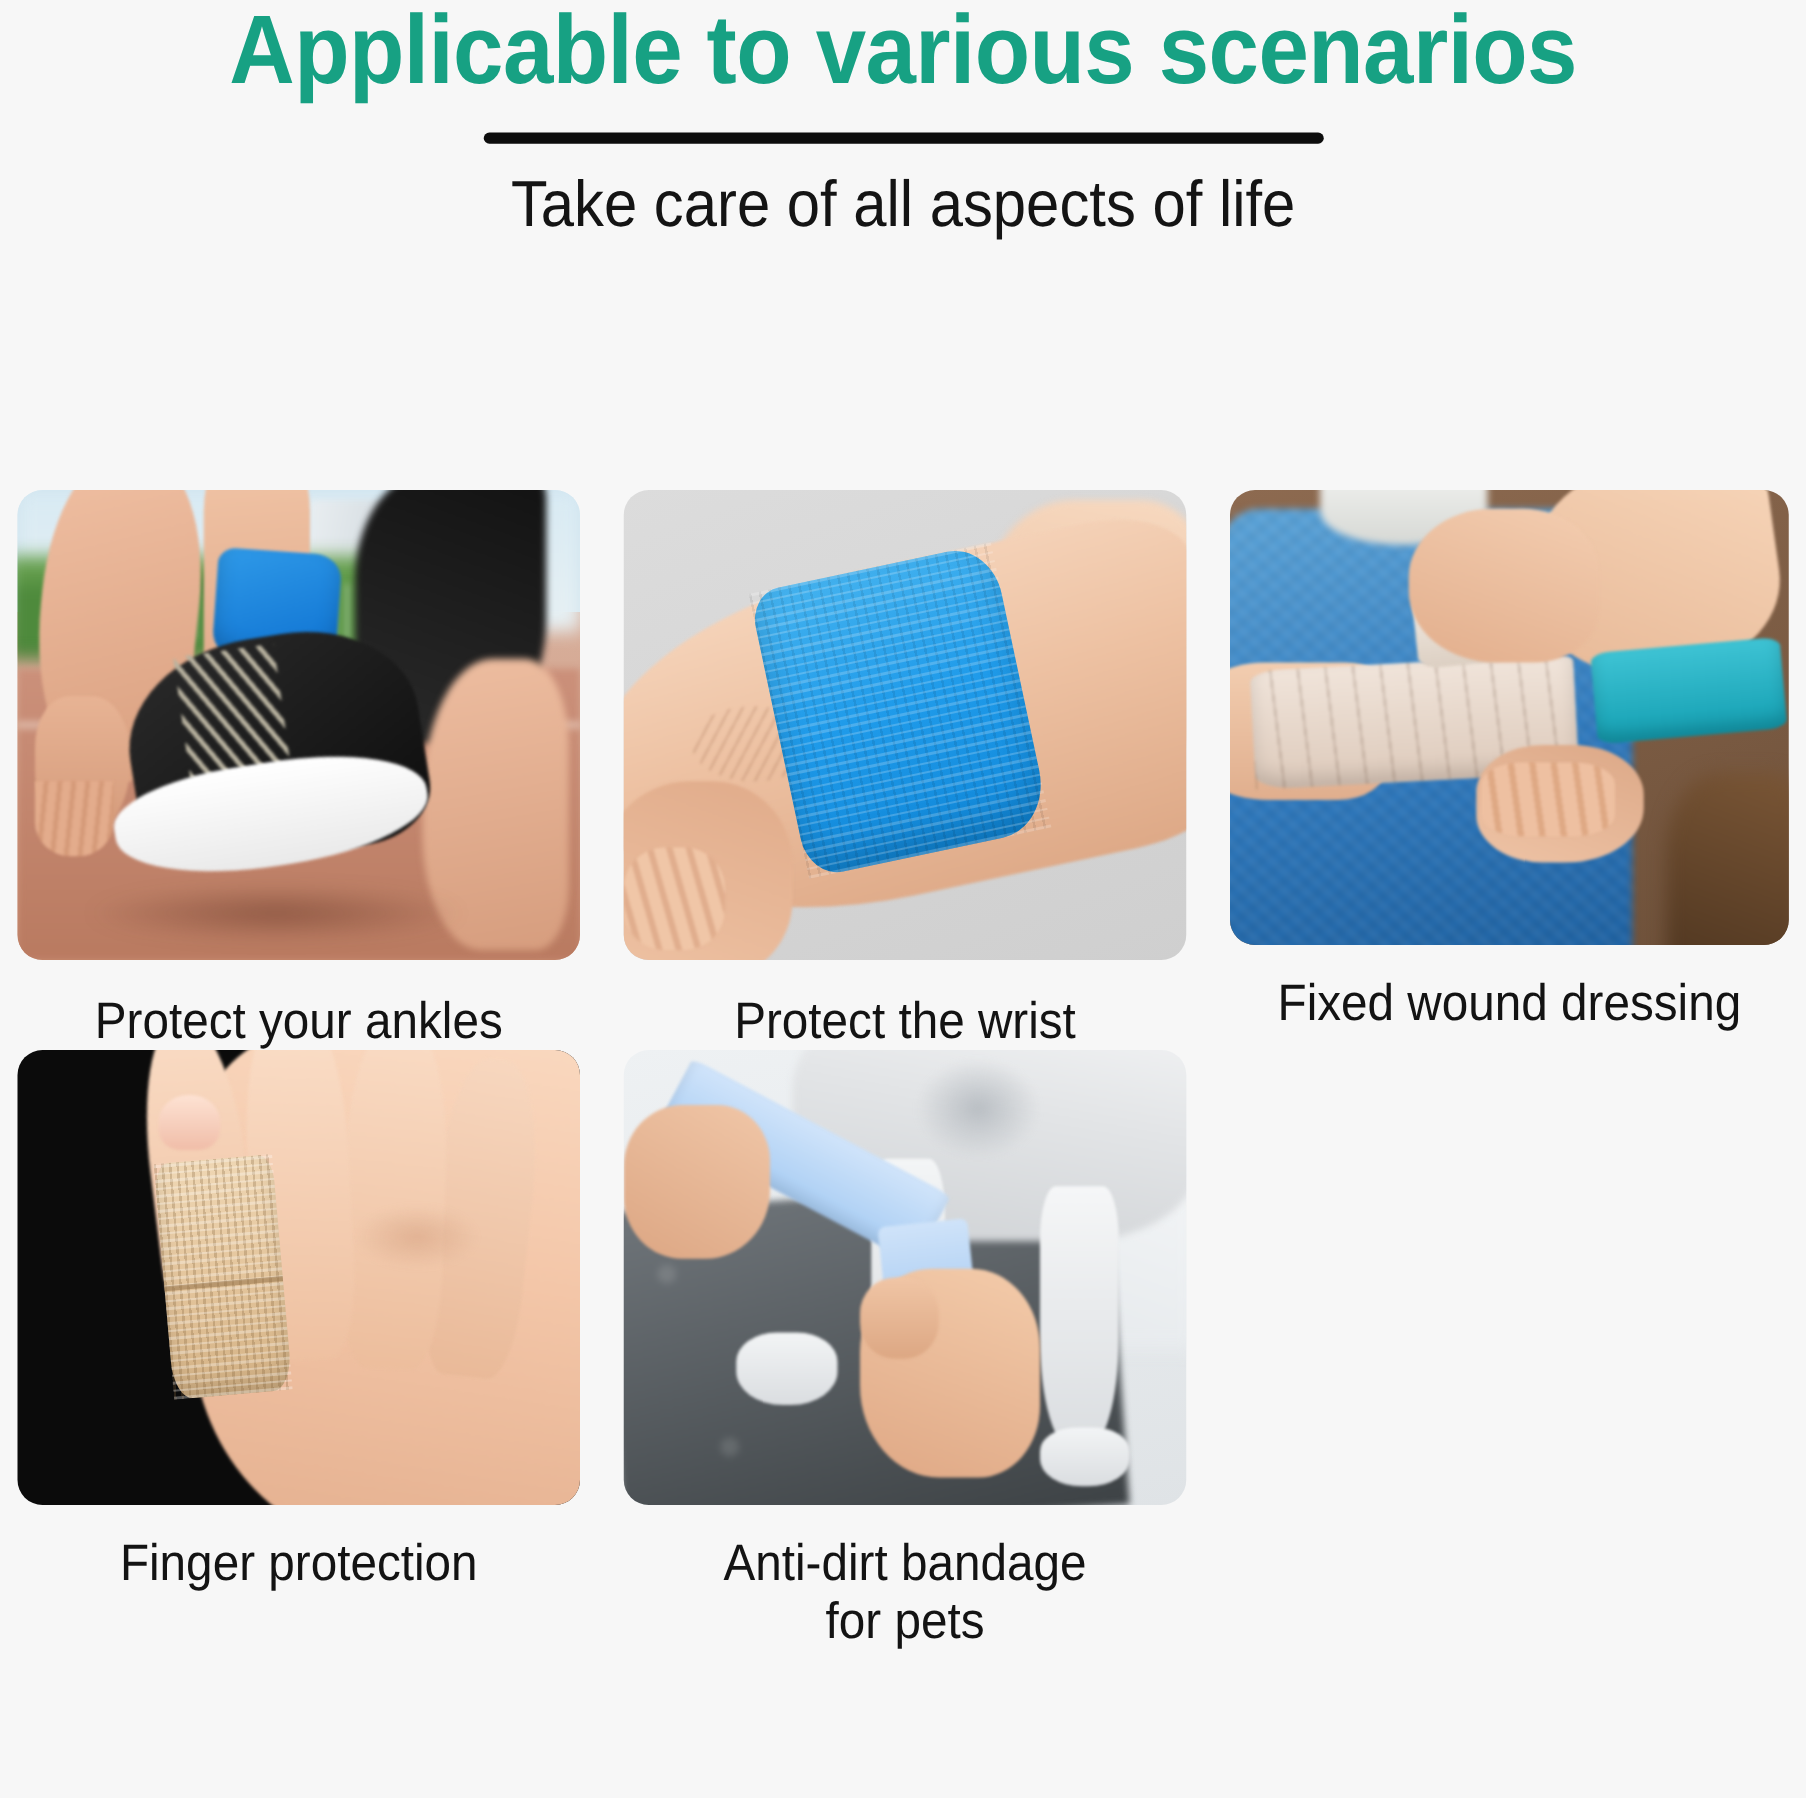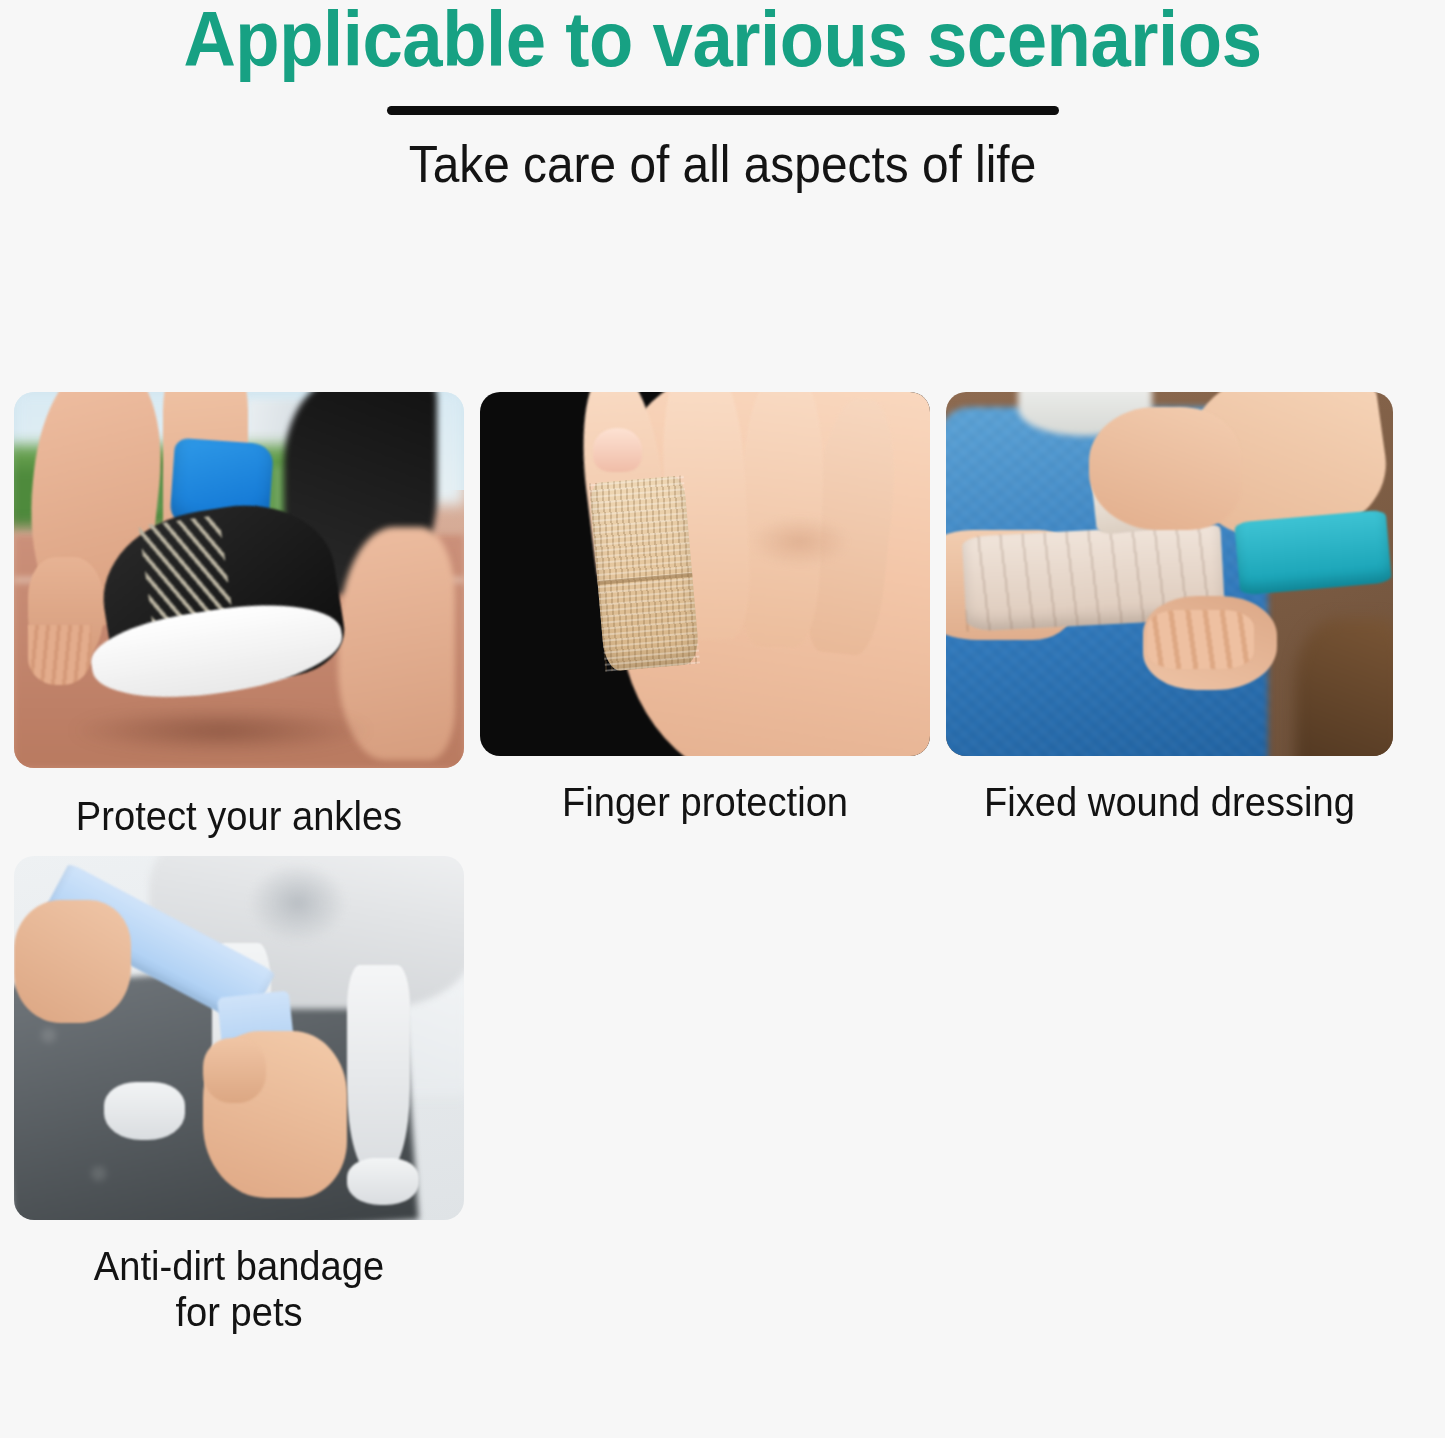--- a/index.html
+++ b/index.html
@@ -55,21 +55,20 @@
   
   .scenario-grid {
     position: absolute;
     top: 392px;
     left: 14px;
     width: 1418px;
     display: grid;
     grid-template-columns: 450px 450px 447px;
     column-gap: 35px;
     row-gap: 0px;
-    gap: 16px;
   }
   .scenario-cell {
     width: 100%;
   }
   .thumb {
     width: 100%;
     height: 376px;
     border-radius: 20px;
     overflow: hidden;
     position: relative;
@@ -362,58 +361,71 @@
       <div class="layer shin blur1"></div>
       <div class="layer bandage blur1"></div>
       <div class="layer shoe blur1"></div>
       <div class="layer laces blur1"></div>
       <div class="layer sole blur1"></div>
       <div class="layer shadow blur3"></div>
     </div>
     <div class="caption">Protect your ankles</div>
   </div>
 
-
+  <div class="scenario-cell">
+    <div class="thumb p2">
+      <div class="layer upper blur2"></div>
+      <div class="layer forearm blur1"></div>
+      <div class="layer crease blur1"></div>
+      <div class="layer wrap">
+        <div class="layer weave"></div>
+      </div>
+      <div class="layer fist blur1"></div>
+      <div class="layer knuck blur1"></div>
+    </div>
+    <div class="caption">Protect the wrist</div>
+  </div>
+
+
+  <div class="scenario-cell row2">
+    <div class="thumb p4">
+      <div class="layer hair blur3"></div>
+      <div class="layer gown blur2">
+        <div class="layer gowntex"></div>
+      </div>
+      <div class="layer collar blur2"></div>
+      <div class="layer armR blur1"></div>
+      <div class="layer armL blur1"></div>
+      <div class="layer cast blur1">
+        <div class="layer castwrap"></div>
+      </div>
+      <div class="layer roll blur1"></div>
+      <div class="layer splint blur1"></div>
+      <div class="layer handTop blur1"></div>
+      <div class="layer handBot blur1"></div>
+      <div class="layer fing2 blur1"></div>
+    </div>
+    <div class="caption">Fixed wound dressing</div>
+  </div>
 
   <div class="scenario-cell row2">
     <div class="thumb p5">
       <div class="layer palm blur1"></div>
       <div class="layer f4 blur1"></div>
       <div class="layer f3 blur1"></div>
       <div class="layer f2 blur1"></div>
       <div class="layer f1 blur1"></div>
       <div class="layer nail blur1"></div>
       <div class="layer knuck blur2"></div>
       <div class="layer bwrap">
         <div class="layer bweave"></div>
         <div class="layer bseam"></div>
       </div>
     </div>
     <div class="caption">Finger protection</div>
-  </div>
-
-  <div class="scenario-cell row2">
-    <div class="thumb p4">
-      <div class="layer hair blur3"></div>
-      <div class="layer gown blur2">
-        <div class="layer gowntex"></div>
-      </div>
-      <div class="layer collar blur2"></div>
-      <div class="layer armR blur1"></div>
-      <div class="layer armL blur1"></div>
-      <div class="layer cast blur1">
-        <div class="layer castwrap"></div>
-      </div>
-      <div class="layer roll blur1"></div>
-      <div class="layer splint blur1"></div>
-      <div class="layer handTop blur1"></div>
-      <div class="layer handBot blur1"></div>
-      <div class="layer fing2 blur1"></div>
-    </div>
-    <div class="caption">Fixed wound dressing</div>
   </div>
 
   <div class="scenario-cell row2">
     <div class="thumb p6">
       <div class="layer wall blur3"></div>
       <div class="layer mat blur2">
         <div class="layer mattex"></div>
       </div>
       <div class="layer body blur2"></div>
       <div class="layer spot blur2"></div>

